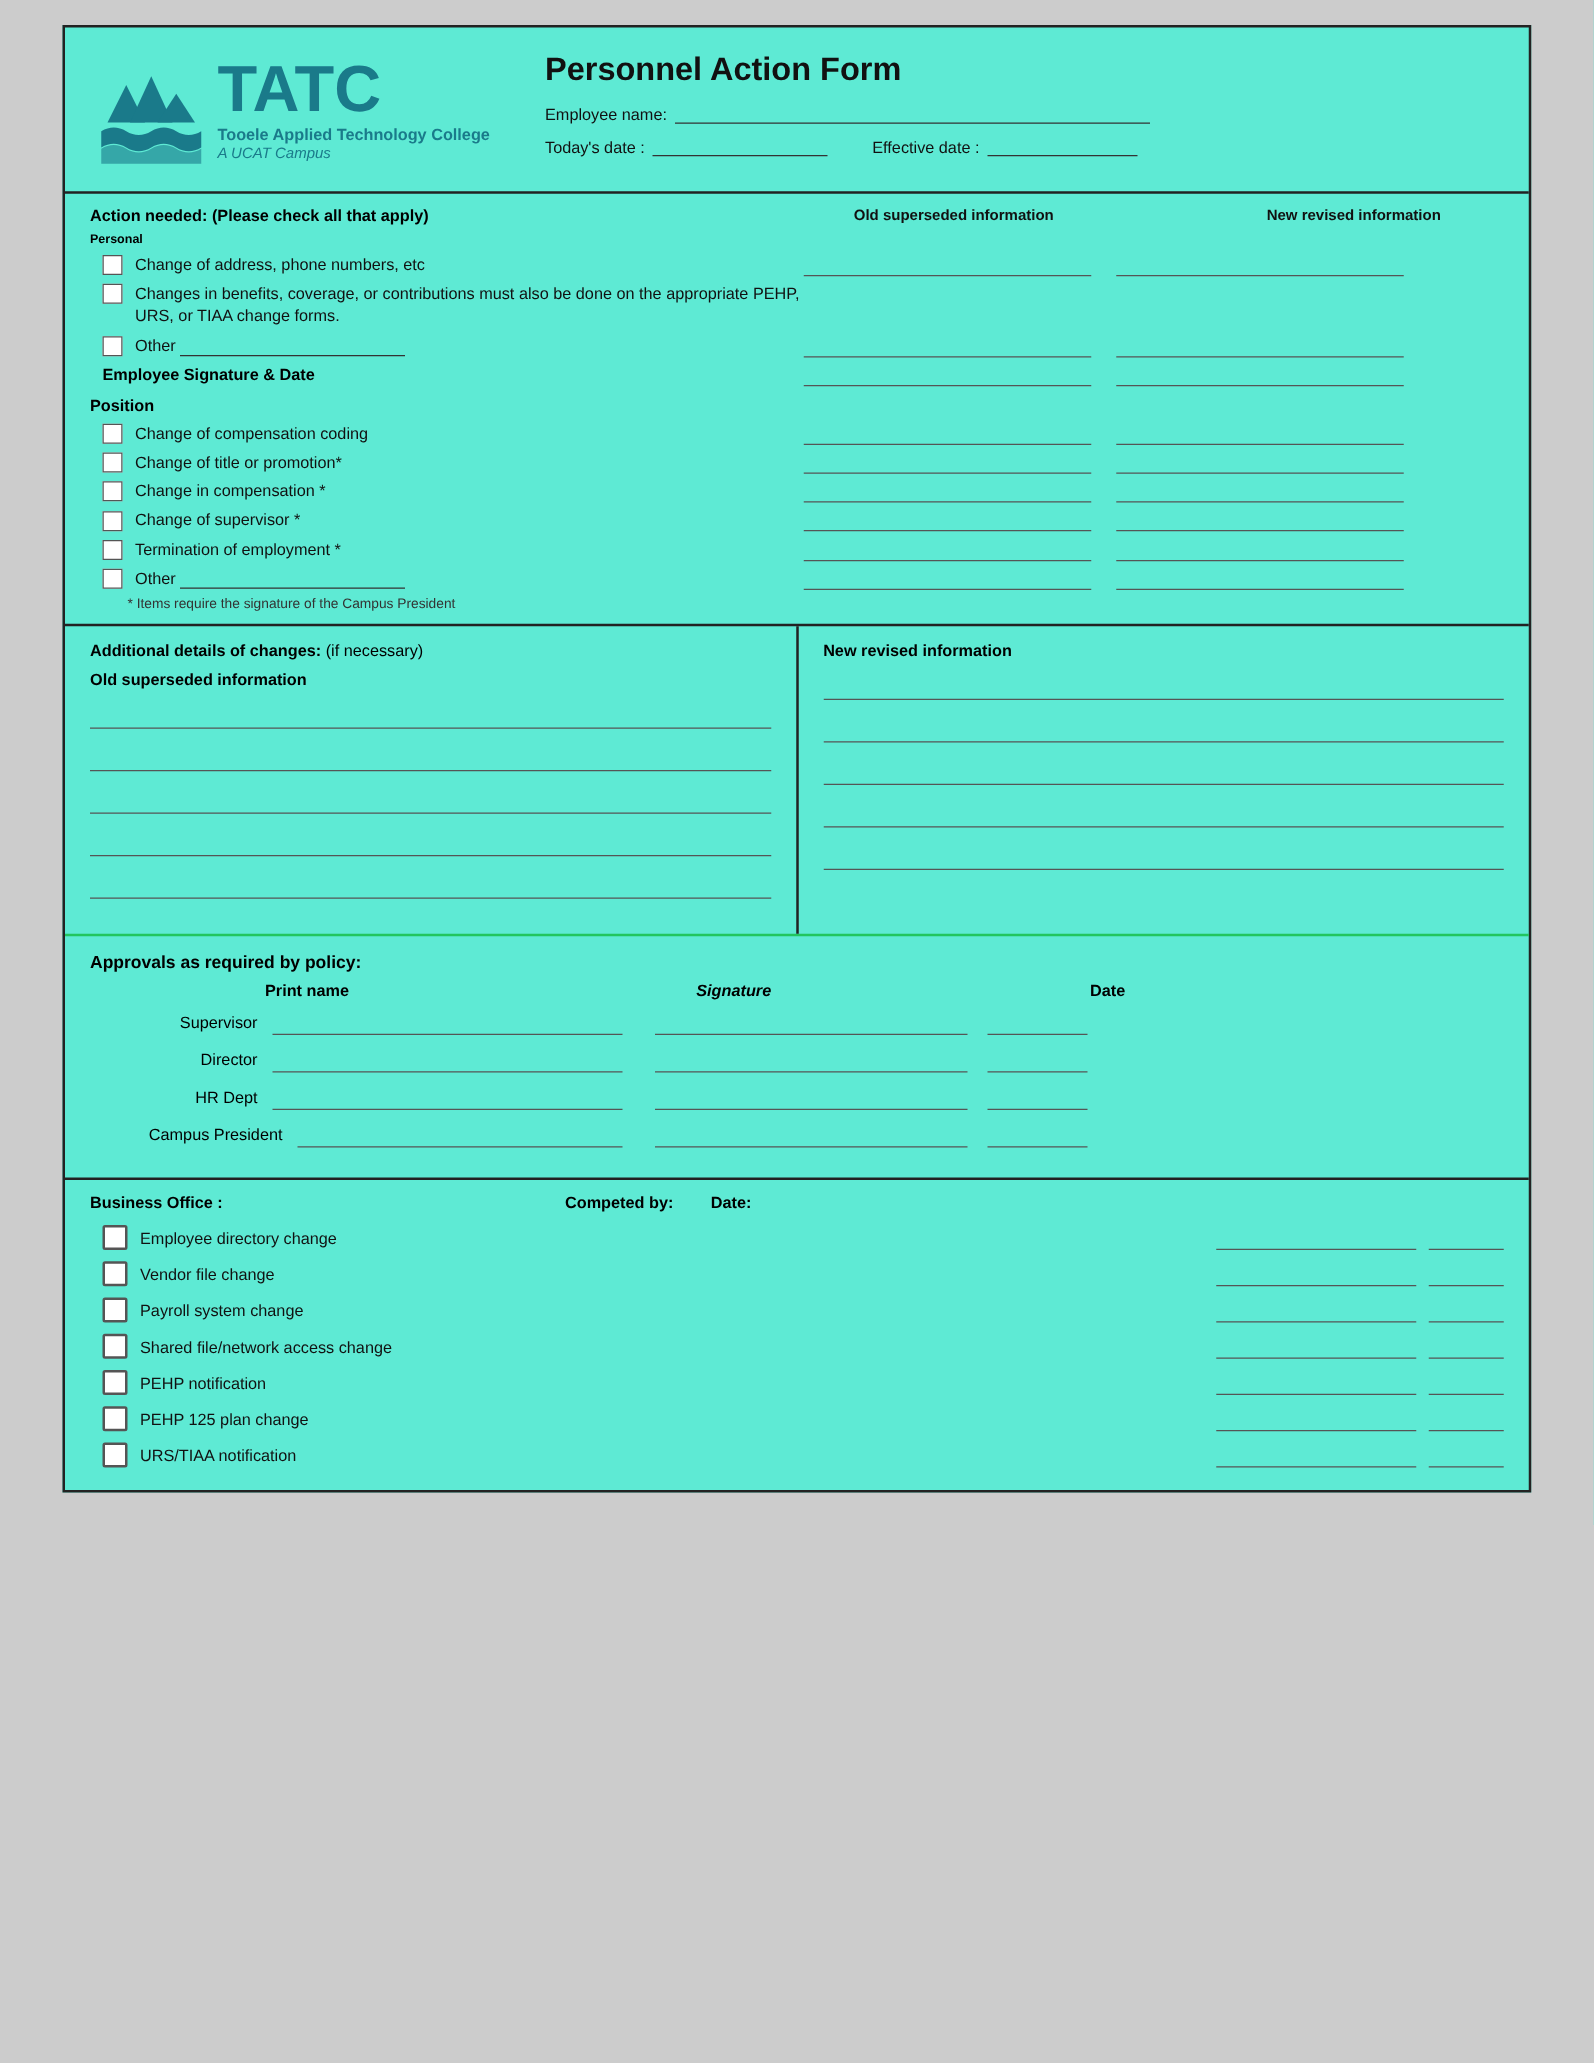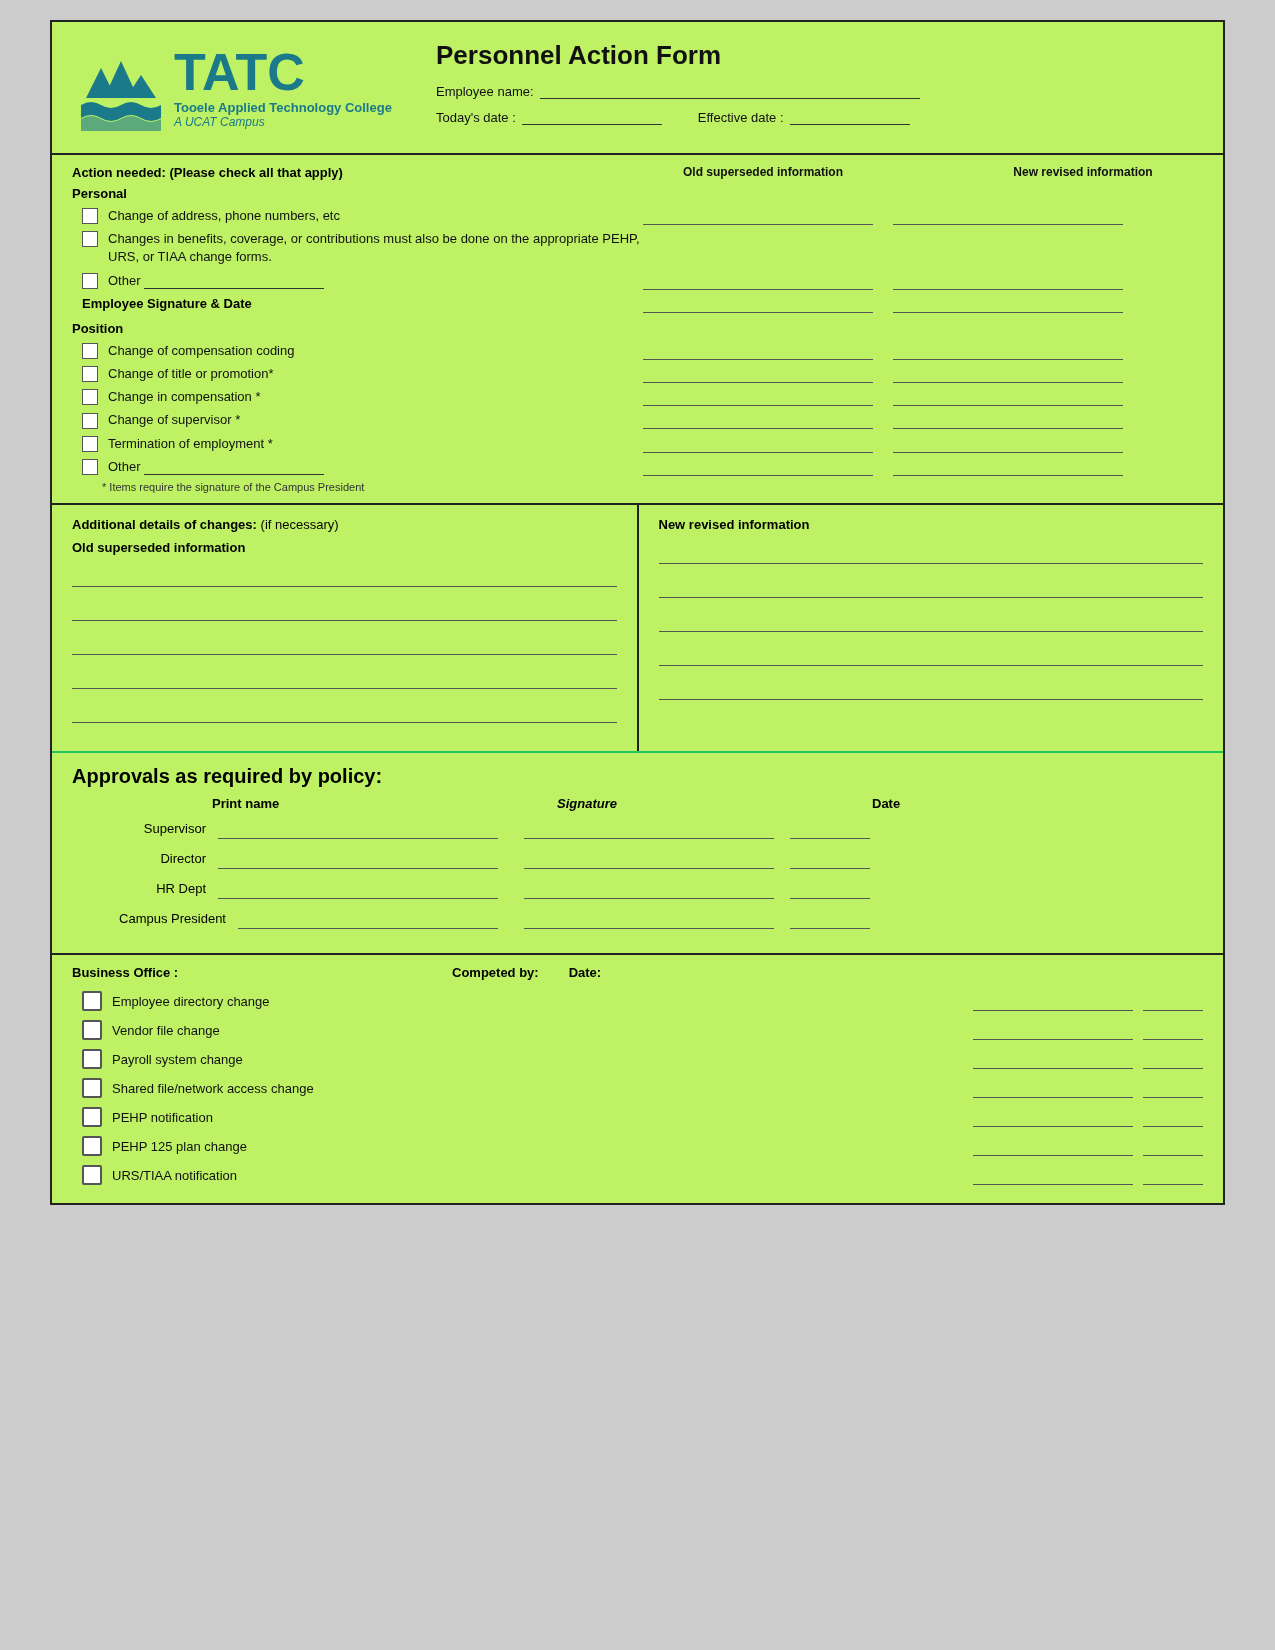--- a/index.html
+++ b/index.html
@@ -7,21 +7,21 @@
       background: #ccc;
       display: flex;
       justify-content: center;
       align-items: flex-start;
       padding: 20px;
       font-family: Arial, Helvetica, sans-serif;
       font-size: 13px;
     }
     .page {
       width: 1175px;
-      background: #bef264;
+      background: #5eead4;
       border: 2px solid #222;
       padding: 0;
     }
     
     .header {
       display: flex;
       border-bottom: 2px solid #222;
       padding: 18px 24px;
       align-items: center;
     }
@@ -115,21 +115,21 @@
     }
     .col-header {
       font-size: 12px;
       font-weight: bold;
       color: #111;
       text-align: center;
       width: 240px;
     }
     .personal-label {
       font-weight: bold;
-      font-size: 13px;
+      font-size: 10px;
       margin-bottom: 6px;
       margin-left: 0;
     }
     .checkbox-row {
       display: flex;
       align-items: flex-start;
       margin-bottom: 5px;
       padding-left: 10px;
     }
     .cb {
@@ -230,21 +230,21 @@
       margin-bottom: 16px;
       height: 18px;
     }
     
     .approvals-section {
       border-bottom: 2px solid #222;
       padding: 12px 20px;
     }
     .approvals-title {
       font-weight: bold;
-      font-size: 20px;
+      font-size: 14px;
       margin-bottom: 8px;
     }
     .approvals-col-headers {
       display: flex;
       margin-bottom: 10px;
       padding-left: 140px;
       gap: 45px;
     }
     .approvals-col {
       font-weight: bold;

